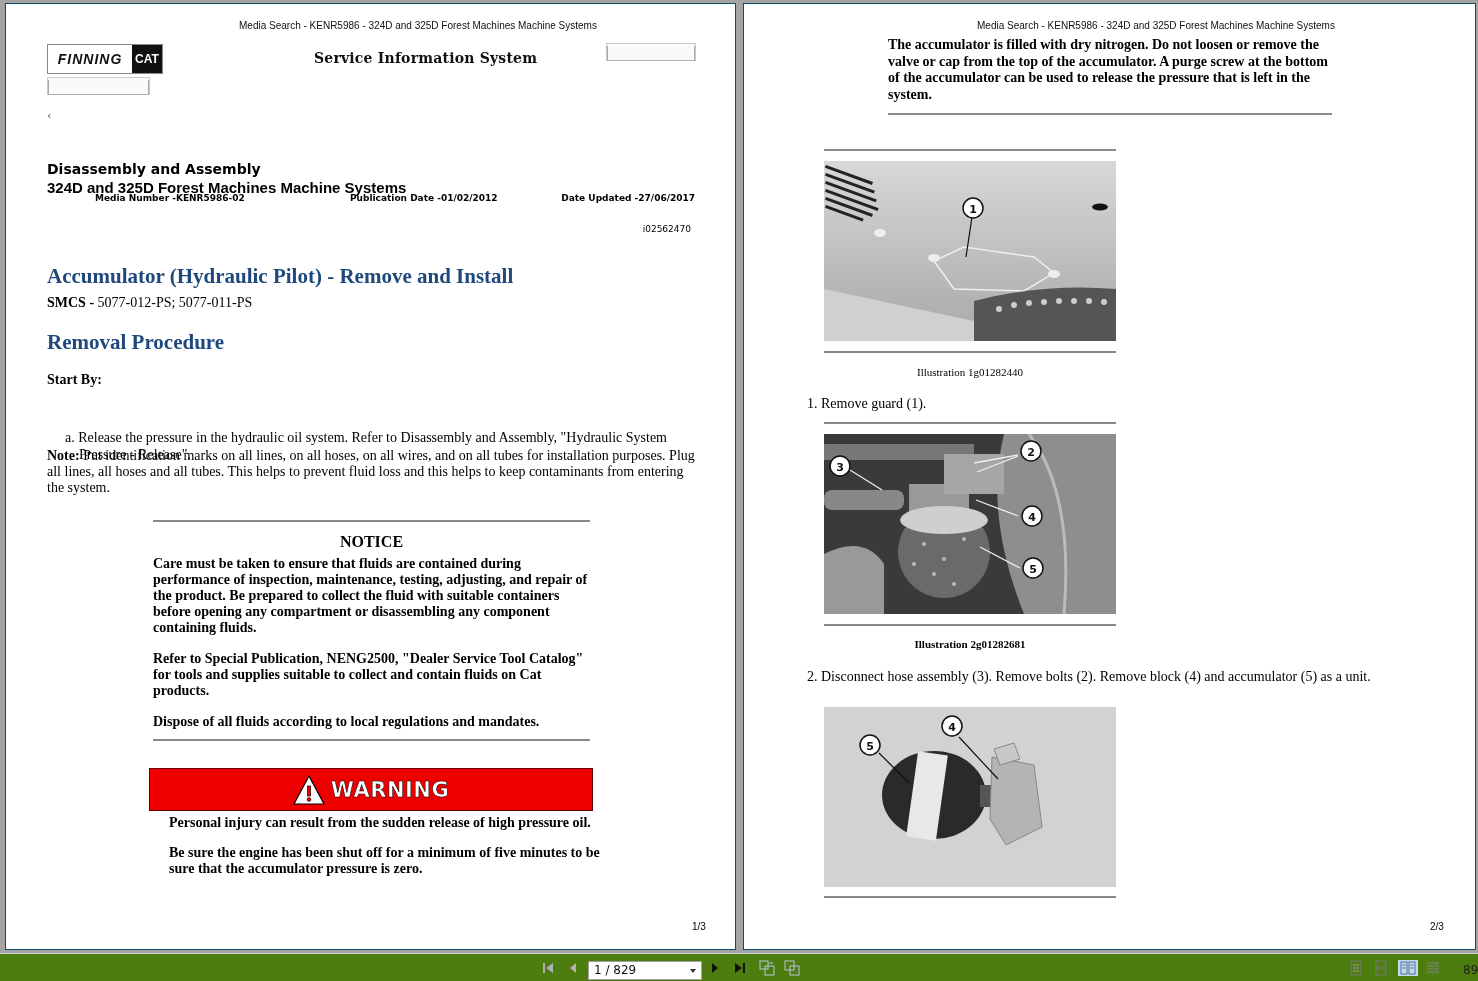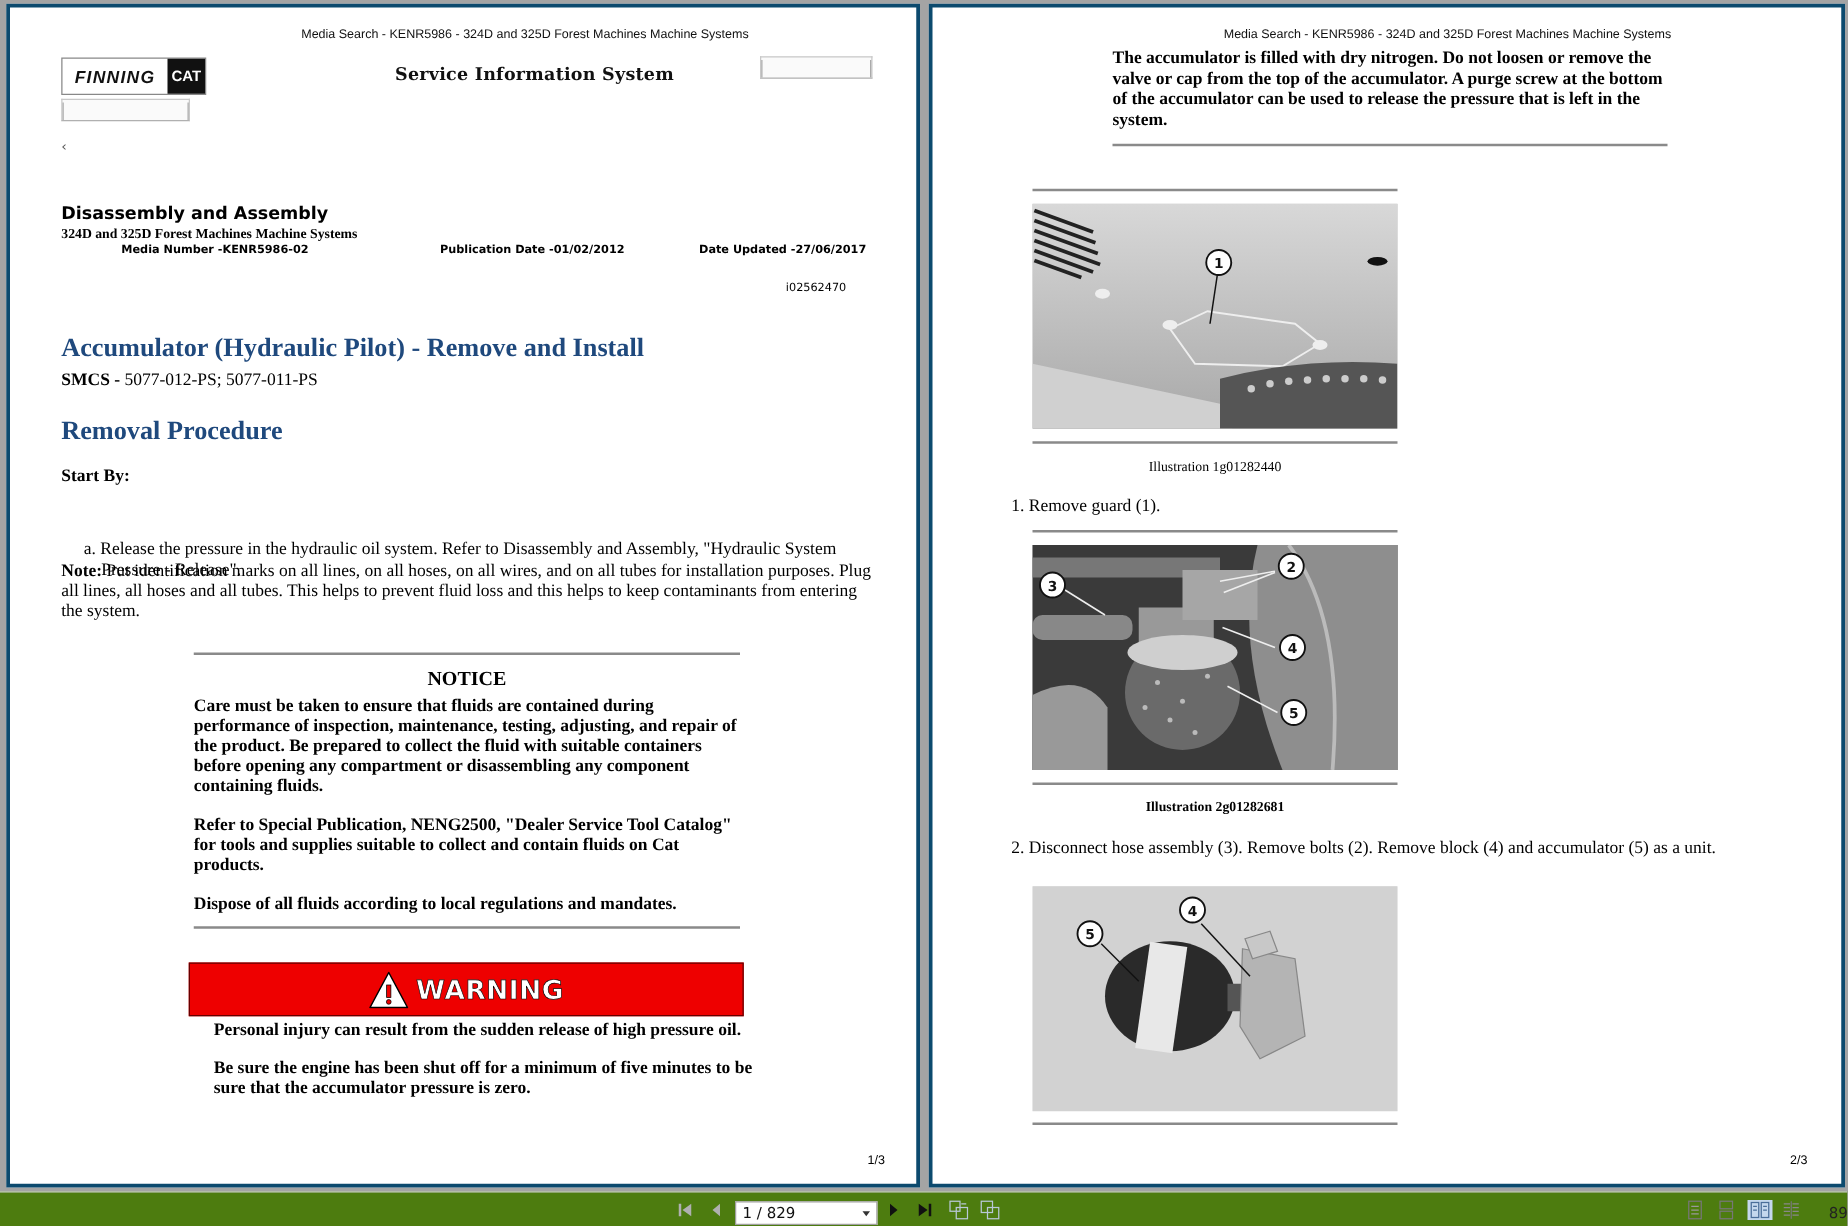--- a/index.html
+++ b/index.html
@@ -1,40 +1,40 @@
 <!DOCTYPE html>
 <html><head>
 <meta charset="utf-8">
 <style>
   * { box-sizing: border-box; margin: 0; padding: 0; }
   html, body { width: 1478px; height: 981px; overflow: hidden; }
   body { background: #a4a4a4; position: relative; font-family: "Liberation Serif", serif; color: #000; }
 
   .viewer { position: absolute; left: 0; top: 0; width: 1478px; height: 953px; background: #a4a4a4; }
-  .page { position: absolute; background: #fff; border: 3px solid #0c4a6e; overflow: hidden; }
+  .page { position: absolute; background: #fff; border: 1px solid #0c4a6e; overflow: hidden; }
   .page-left { left: 5px; top: 3px; width: 731px; height: 947px; }
   .page-right { left: 743px; top: 3px; width: 733px; height: 947px; }
 
   .media-header { position: absolute; font-family: "Liberation Sans", sans-serif; font-size: 10px; color: #111; white-space: nowrap; }
 
   
   .logo { position: absolute; left: 41px; top: 40px; width: 116px; height: 30px; border: 1px solid #888; background: #fff; display: flex; align-items: stretch; }
   .logo-finning { flex: 1; display: flex; align-items: center; justify-content: center; font-family: "Liberation Sans", sans-serif; font-weight: bold; font-style: italic; font-size: 14px; letter-spacing: 1px; color: #111; }
   .logo-cat { width: 30px; background: #111; color: #fff; display: flex; align-items: center; justify-content: center; font-family: "Liberation Sans", sans-serif; font-weight: bold; font-size: 12px; }
   .sis-title { position: absolute; left: 308px; top: 46px; font-family: "DejaVu Serif", serif; font-weight: bold; font-size: 14px; color: #111; letter-spacing: 0.2px; }
   .blank-btn { position: absolute; background: #fafafa; border: 1px solid #c8c8c8; border-bottom-color: #b0b0b0; }
   .blank-btn::before, .blank-btn::after { content: ""; position: absolute; top: 2px; bottom: 0; width: 1px; background: #aaa; }
   .blank-btn::before { left: 0; }
   .blank-btn::after { right: 0; }
   .back-chev { position: absolute; left: 41px; top: 105px; font-family: "DejaVu Sans", sans-serif; font-size: 11px; color: #555; cursor: pointer; }
 
   .doc-cat { position: absolute; left: 41px; top: 157px; font-family: "DejaVu Sans", sans-serif; font-weight: bold; font-size: 14px; }
-  .doc-sub { position: absolute; left: 41px; top: 175px; font-family: Liberation Serif, serif; font-weight: bold; font-size: 11px; }
+  .doc-sub { position: absolute; left: 41px; top: 175px; font-family: Liberation Sans, sans-serif; font-weight: bold; font-size: 15px; }
   .doc-meta { position: absolute; top: 189px; font-family: "DejaVu Sans", sans-serif; font-weight: bold; font-size: 9px; white-space: nowrap; padding-left: 48px; }
-  .doc-id { position: absolute; right: 56px; top: 220px; font-family: "DejaVu Sans", sans-serif; font-size: 9px; }
+  .doc-id { position: absolute; right: 44px; top: 220px; font-family: "DejaVu Sans", sans-serif; font-size: 9px; }
 
   .h-blue { position: absolute; left: 41px; color: #1f497d; font-weight: bold; font-family: "Liberation Serif", serif; white-space: nowrap; }
   .h1 { top: 260px; font-size: 21px; }
   .h2 { top: 326px; font-size: 21px; }
   .smcs { position: absolute; left: 41px; top: 291px; font-size: 14px; }
   .startby { position: absolute; left: 41px; top: 368px; font-size: 14px; font-weight: bold; }
   .step-a { position: absolute; left: 59px; top: 397px; width: 630px; font-size: 14px; line-height: 17px; padding-left: 14px; text-indent: -14px; margin-top: 28px; }
   .note { position: absolute; left: 41px; top: 444px; width: 650px; font-size: 14px; line-height: 16px; }
 
   .rule { position: absolute; height: 2px; background: #8a8a8a; }

